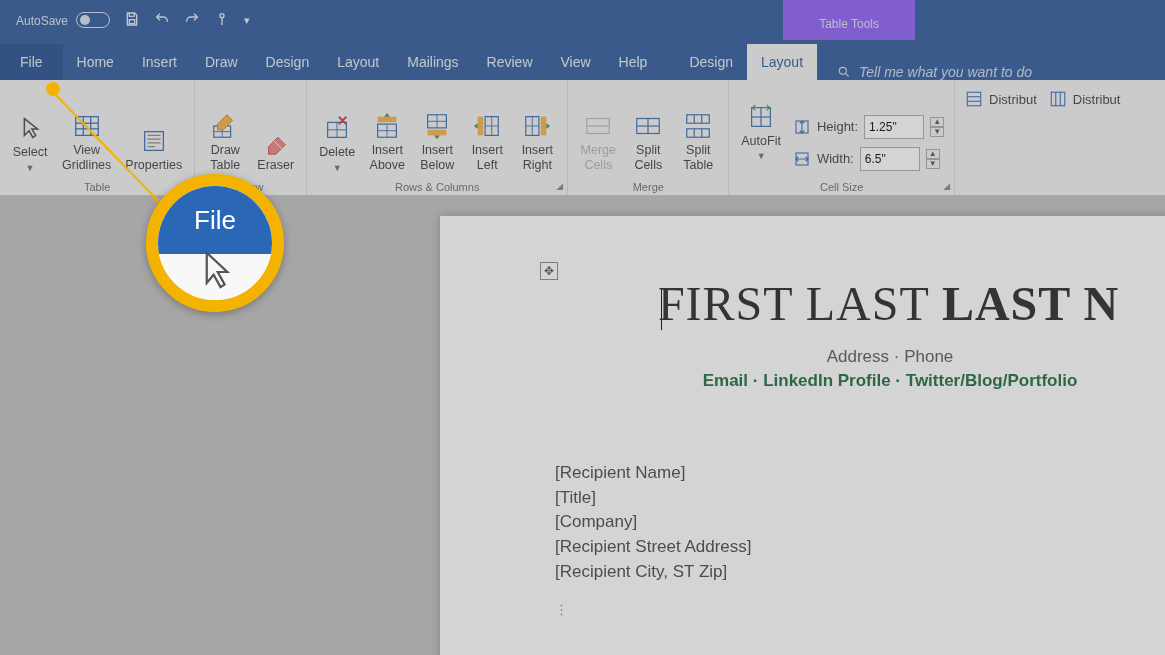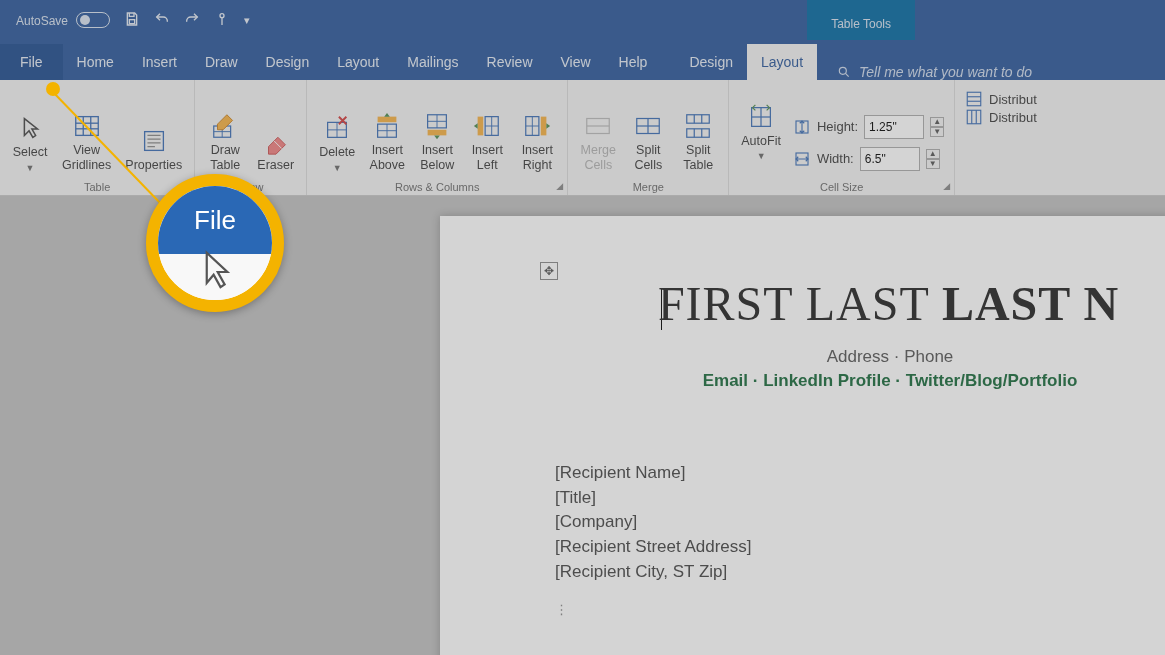--- a/index.html
+++ b/index.html
@@ -24,22 +24,22 @@
     position:relative; display:inline-block;
   }
   .autosave-toggle::after{
     content:""; width:10px; height:10px; background:#d8e2f0; border-radius:50%;
     position:absolute; top:2px; left:3px;
   }
   .tb-icon { color:#e6ecf5; font-size:15px; cursor:pointer; }
   .doc-title { position:absolute; left:0; right:0; text-align:center; color:#e6ecf5; font-size:14px; pointer-events:none;}
   .table-tools {
     position:absolute; right:250px; top:0; height:48px;
-    background:#0369a1; color:#d8e2f0; font-size:12px;
-    display:flex; align-items:center; padding:0 24px;
+    background:#8b5cf6; color:#d8e2f0; font-size:12px;
+    display:flex; align-items:center; padding:0 36px;
   }
 
   
   .tabs {
     height:40px; background:#2a579a; display:flex; align-items:flex-end;
     position:relative; padding-left:0;
   }
   .tab {
     padding:10px 14px 10px; color:#e6ecf5; font-size:14px; cursor:pointer;
   }
@@ -71,21 +71,21 @@
   .btn .caret { font-size:9px; color:#6a6a6a; margin-top:2px;}
   .launcher { position:absolute; right:4px; bottom:4px; font-size:9px; color:#888; cursor:pointer;}
   .cellsize-rows{ display:flex; flex-direction:column; gap:8px; justify-content:center; padding:4px 4px 0;margin-top:19px;}
   .cellsize-row { display:flex; align-items:center; gap:6px; font-size:13px;}
   .cellsize-row input{
     width:60px; height:24px; border:1px solid #ababab; background:#fff;
     font-size:12px; padding:0 4px;
   }
   .spin { display:flex; flex-direction:column; }
   .spin span{ font-size:8px; line-height:8px; color:#555; border:1px solid #ababab; width:14px; text-align:center; background:#f3f3f3; cursor:pointer;}
-  .distrib { display:flex; flex-direction:column; padding:6px 4px 0; }
+  .distrib { display:flex; flex-direction:row; gap:12px; padding:6px 4px 0; }
   .distrib-row { display:flex; align-items:center; gap:6px; font-size:13px; }
 
   
   .docwrap { position:relative; height:calc(655px - 196px); overflow:hidden; background:#bfbfbf;}
   .page {
     position:absolute; top:20px; left:440px; width:900px; min-height:640px;
     background:#fff; box-shadow:0 0 8px rgba(0,0,0,.25);
     padding:60px 55px 40px;
   }
   .move-handle{

